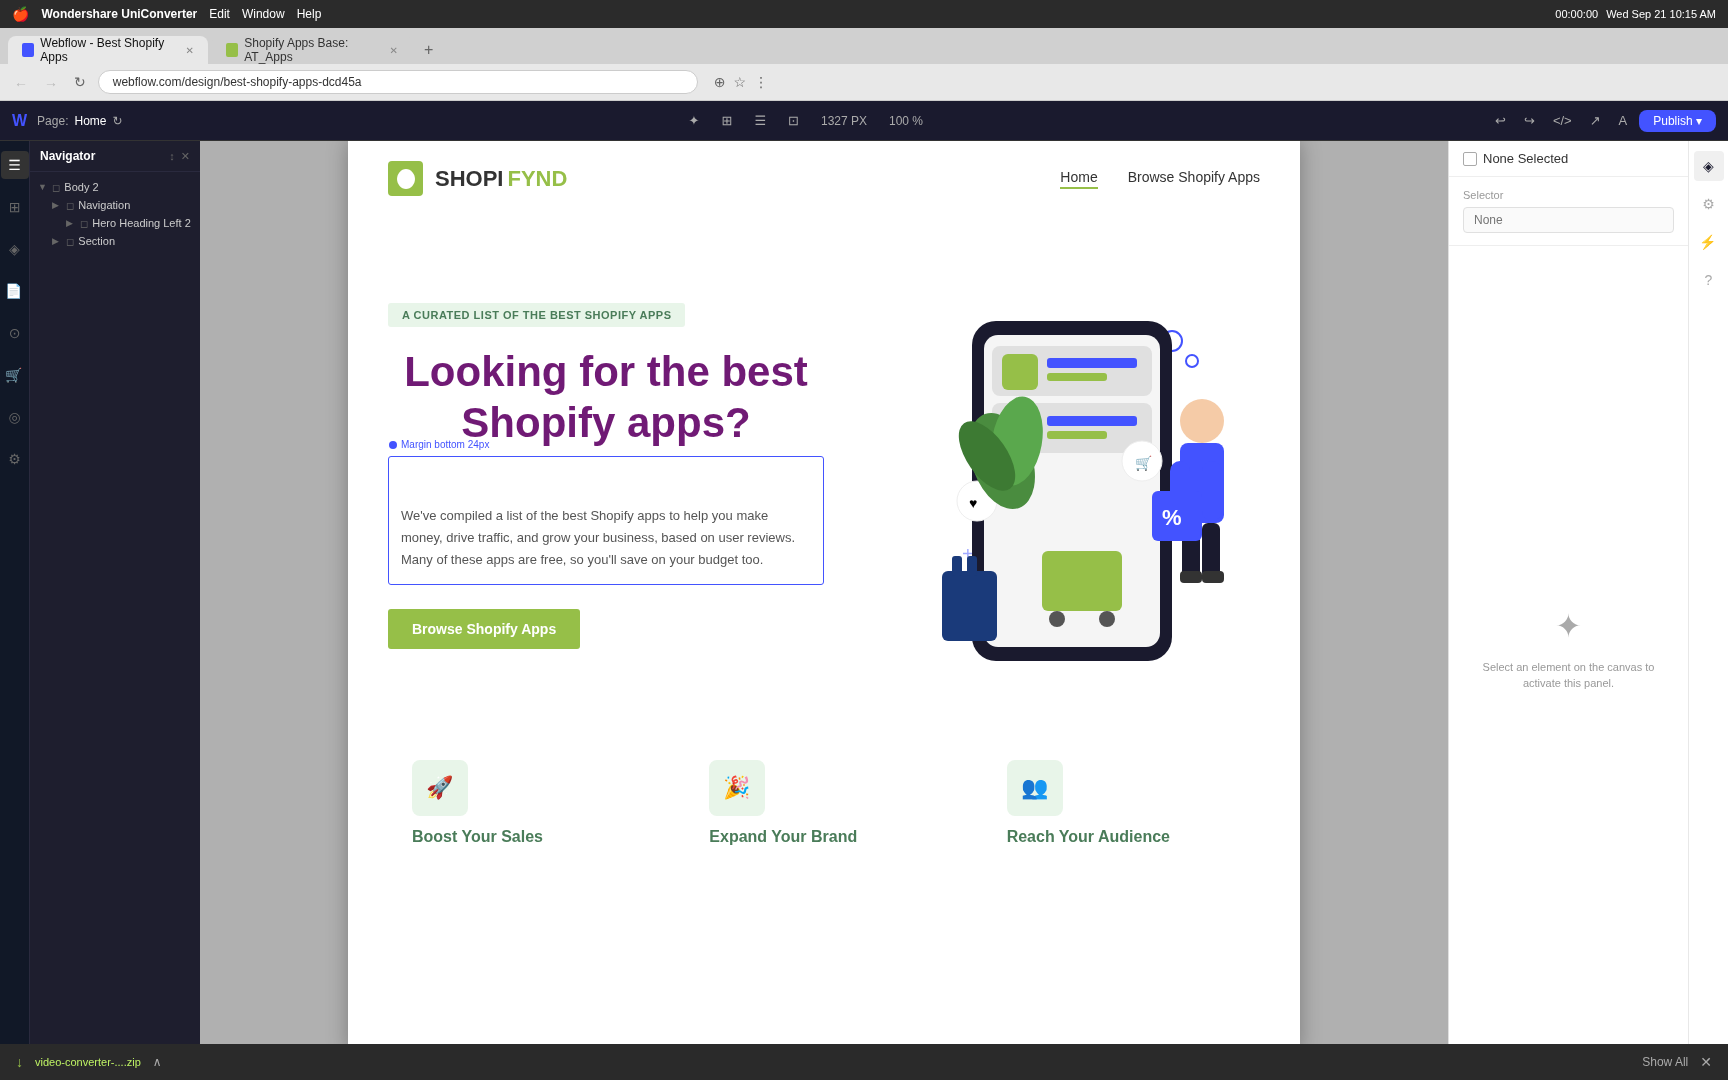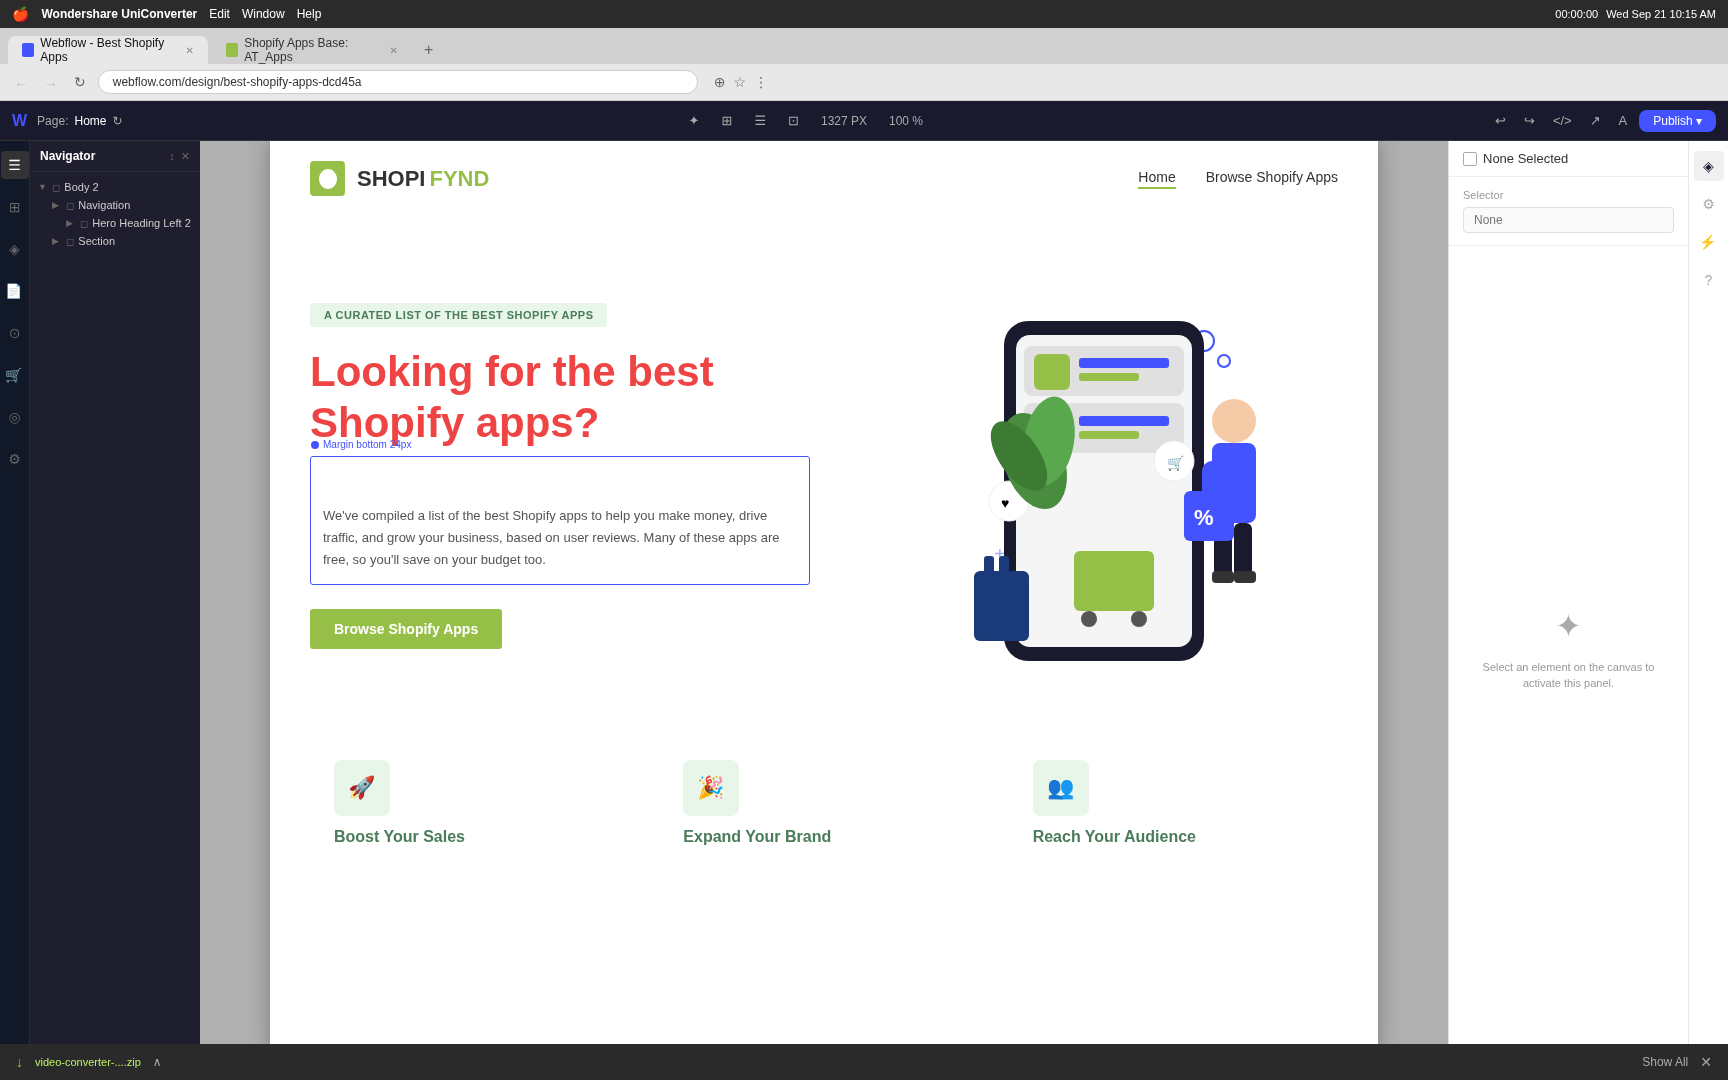--- a/index.html
+++ b/index.html
@@ -96,21 +96,21 @@
     .tree-item.depth-1 { padding-left: 22px; }
     .tree-item.depth-2 { padding-left: 36px; }
     .tree-label { color: #ccc; }
 
     
     .canvas-area {
       flex: 1; background: #b0b0b0; overflow: hidden; position: relative;
       display: flex; flex-direction: column;
     }
     .canvas-frame {
-      background: #fff; margin: 0 auto; width: 1108px;
+      background: #fff; margin: 0 auto; width: 952px;
       height: 100%; overflow-y: auto; position: relative;
       box-shadow: 0 0 20px rgba(0,0,0,0.3);
     }
 
     
     .site-nav {
       display: flex; align-items: center; justify-content: space-between;
       padding: 20px 40px; background: #fff;
     }
     .site-logo { display: flex; align-items: center; gap: 4px; font-size: 22px; font-weight: 700; }
@@ -124,21 +124,21 @@
     .hero-section {
       display: flex; align-items: center; padding: 40px 40px 20px; min-height: 500px; position: relative;
     }
     .hero-content { flex: 1; max-width: 500px; }
     .hero-badge {
       display: inline-block; background: #e8f5e9; color: #4a7c59; font-size: 11px;
       font-weight: 700; padding: 6px 14px; border-radius: 3px; margin-bottom: 20px;
       letter-spacing: 0.5px;
     }
     .hero-heading {
-      font-size: 42px; font-weight: 700; color: #ef4444; line-height: 1.2; margin-bottom: 8px;
+      font-size: 42px; font-weight: 700; color: #701a75; line-height: 1.2; margin-bottom: 8px; text-align: center;
     }
     .hero-text-box {
       border: 1.5px solid #4353ff; border-radius: 3px; padding: 12px;
       margin-bottom: 24px; position: relative;
     }
     .margin-indicator {
       position: absolute; top: -18px; left: 0; color: #4353ff; font-size: 10px;
       display: flex; align-items: center; gap: 4px;
     }
     .margin-dot { width: 8px; height: 8px; background: #4353ff; border-radius: 50%; }

